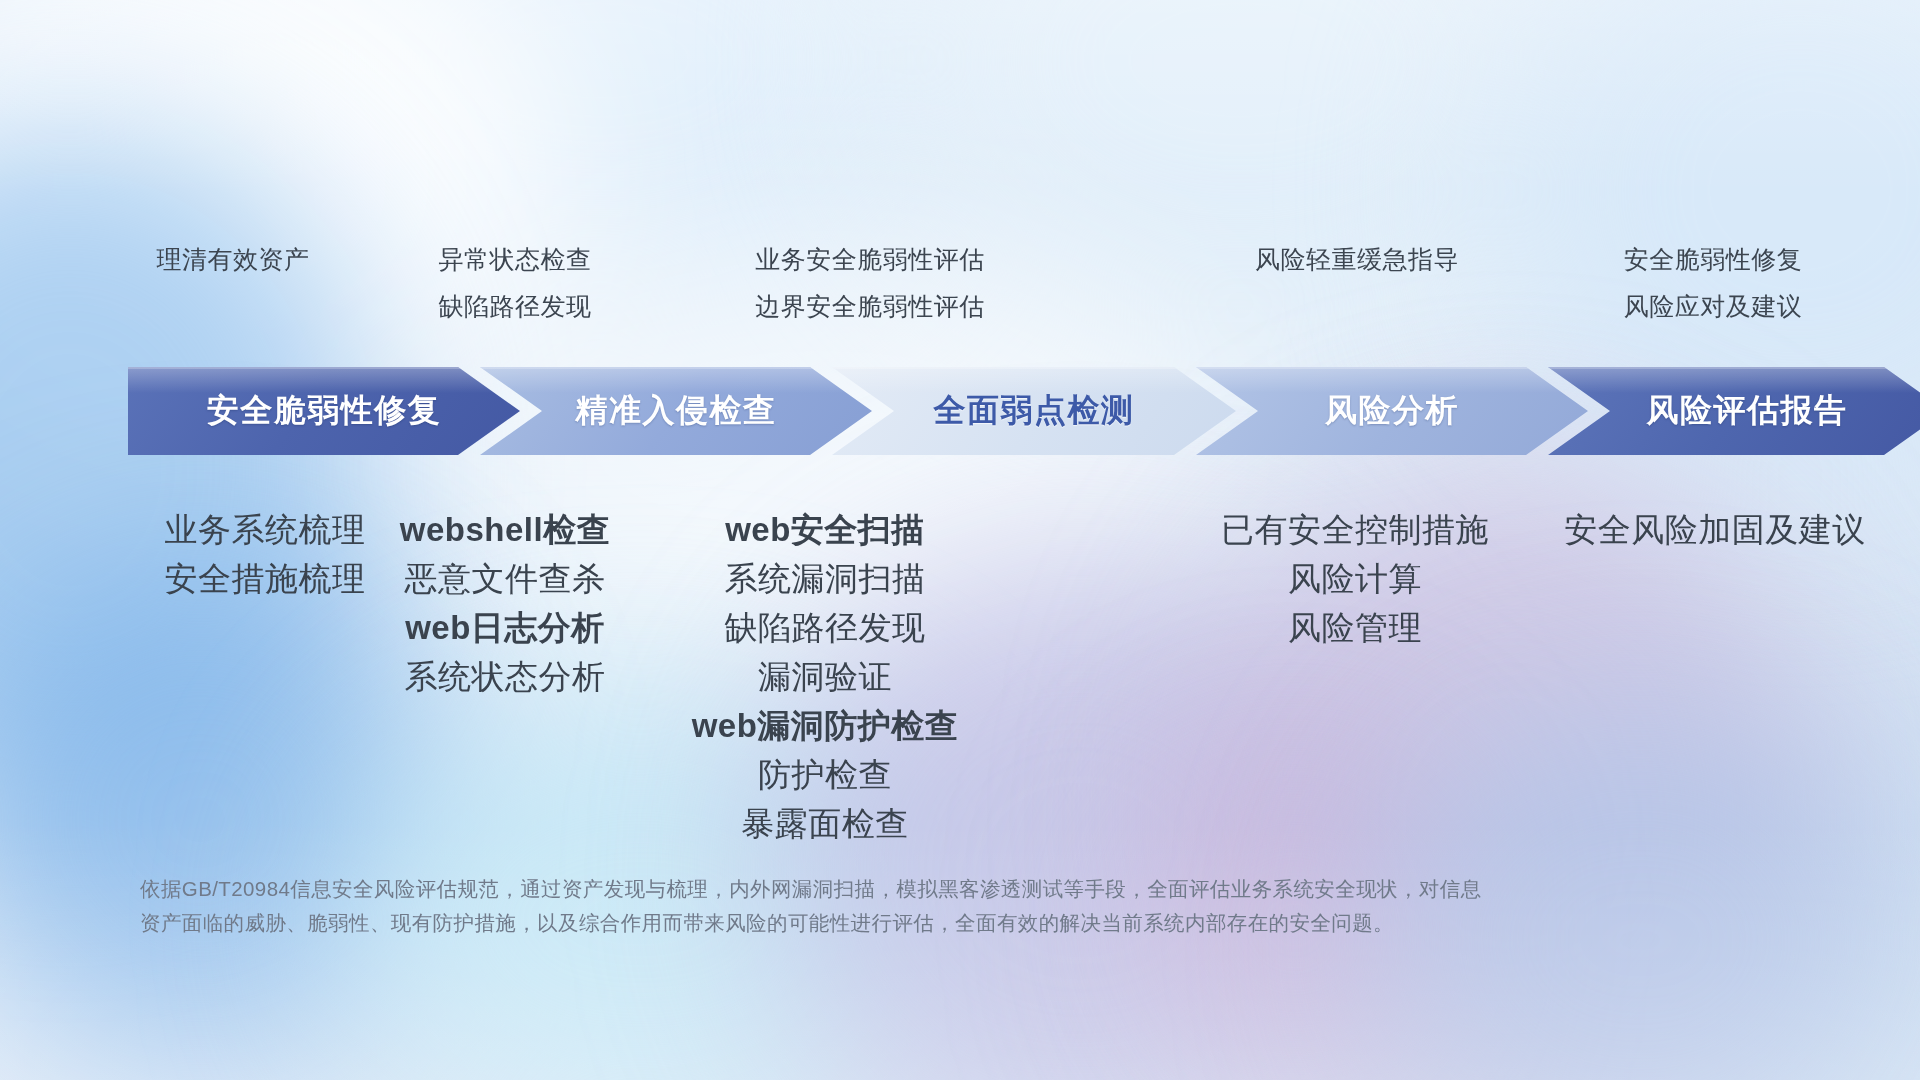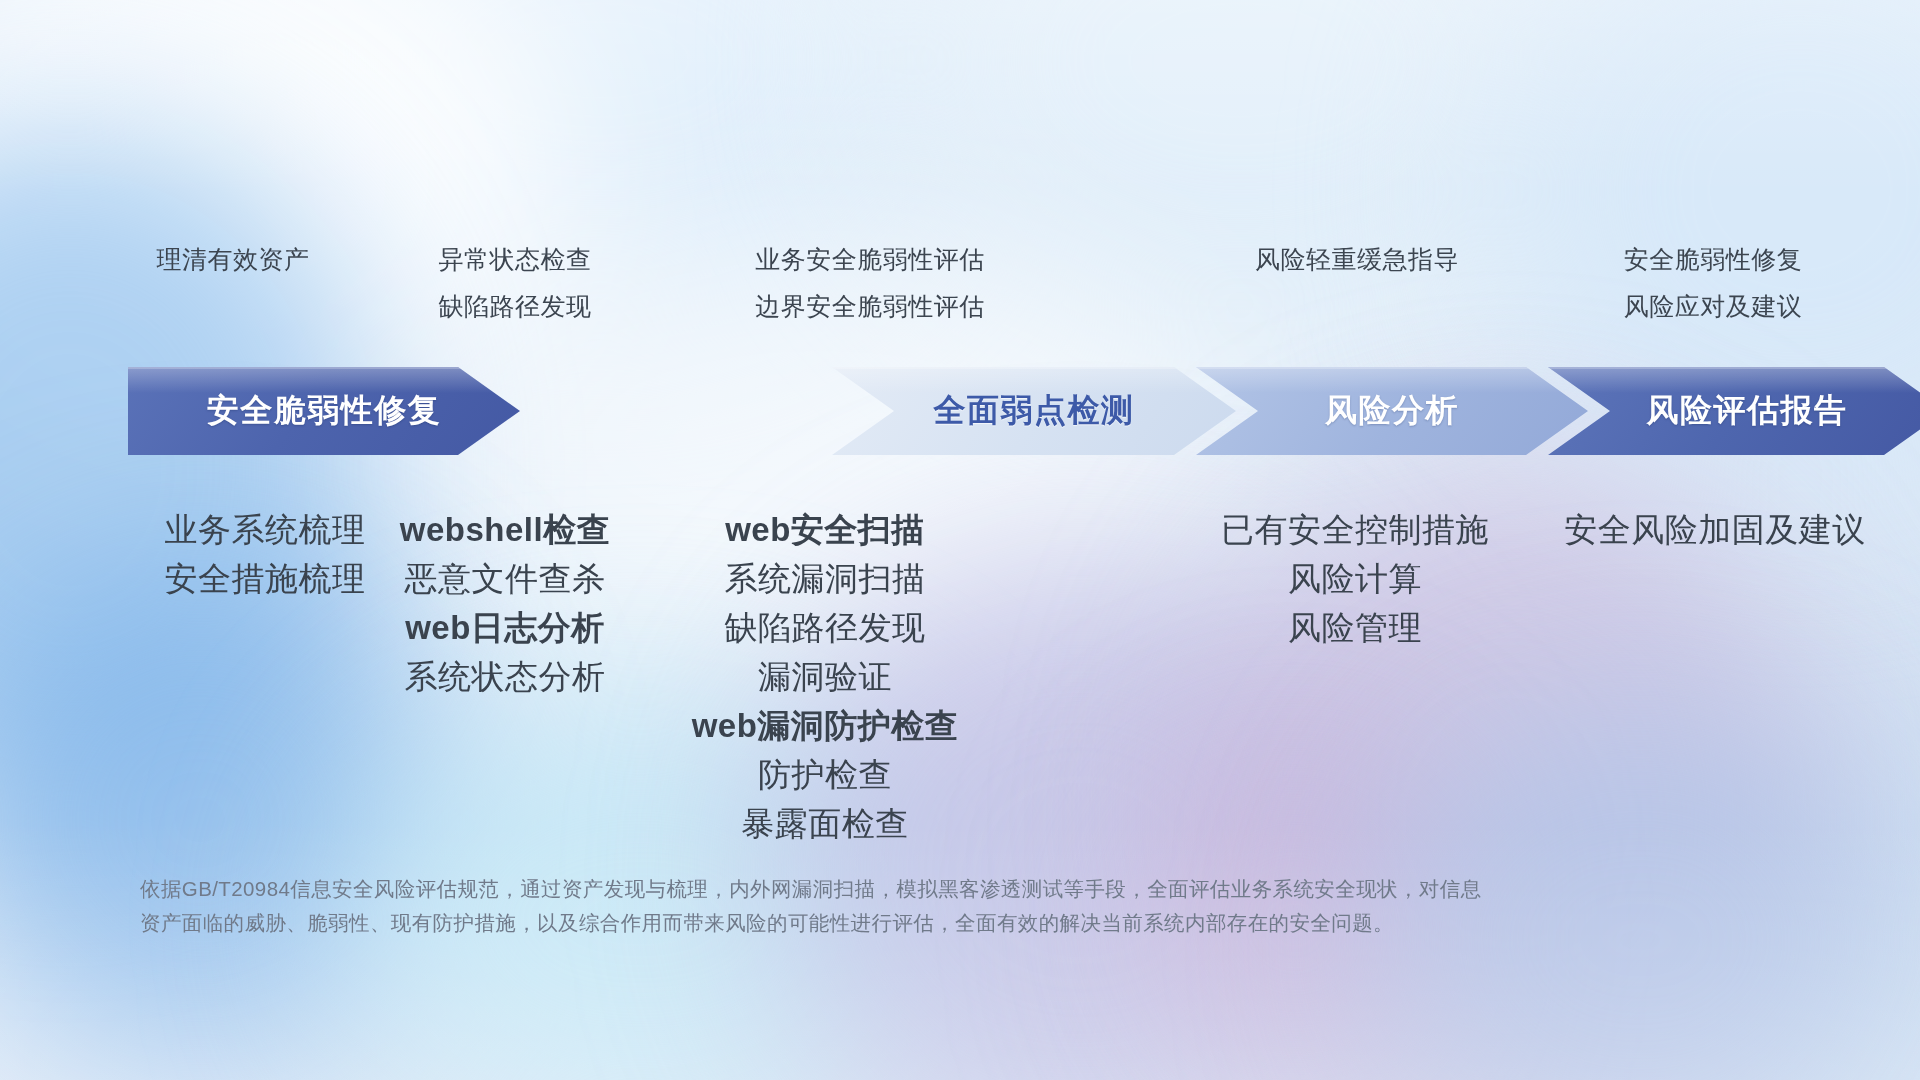--- a/index.html
+++ b/index.html
@@ -133,20 +133,25 @@
     <div class="top-line">安全脆弱性修复</div>
     <div class="top-line">风险应对及建议</div>
   </div>
 
   <div id="band">
     <div class="chev dark c1">
       <div class="edge"></div>
         <div class="gloss"></div>
       <span>安全脆弱性修复</span>
     </div>
+    <div class="chev mid c2">
+      <div class="edge"></div>
+        <div class="gloss"></div>
+      <span>精准入侵检查</span>
+    </div>
     <div class="chev light c3">
       <div class="edge"></div>
         <div class="gloss"></div>
       <span>全面弱点检测</span>
     </div>
     <div class="chev mid c4">
       <div class="edge"></div>
         <div class="gloss"></div>
       <span>风险分析</span>
     </div>

